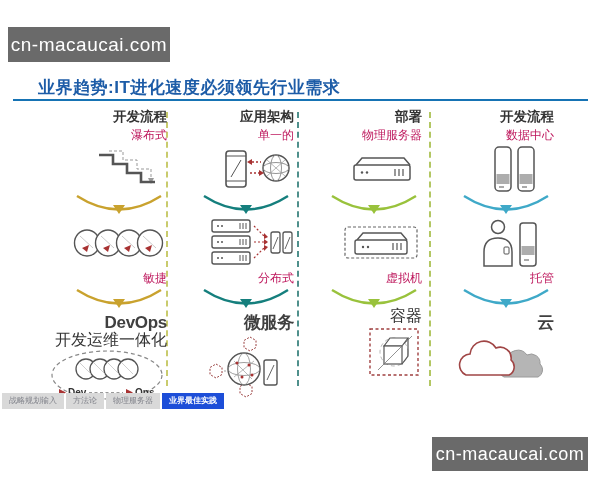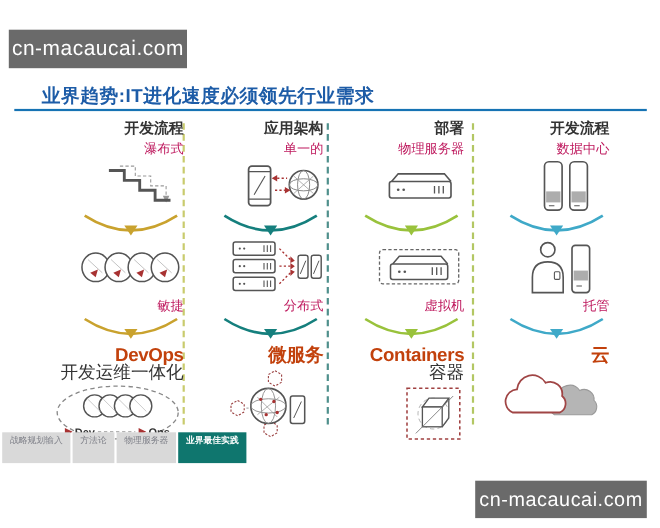--- a/index.html
+++ b/index.html
@@ -12,29 +12,29 @@
   .slide-title{position:absolute;left:14px;top:76px;font-size:17px;font-weight:700;
       color:#1d5ca7;letter-spacing:.5px;white-space:nowrap;margin-left:24px;}
   .title-rule{position:absolute;left:13px;top:99px;width:575px;height:2px;background:#1673b4;}
   .col{position:absolute;top:108px;width:124px;display:flex;flex-direction:column;align-items:flex-end;}
   .col-1{left:43px;} .col-2{left:170px;} .col-3{left:298px;} .col-4{left:430px;}
   .col-header{font-size:13.5px;font-weight:700;color:#333;height:18px;line-height:18px;}
   .stage-label{font-size:12px;color:#be185d;height:15px;line-height:15px;margin-top:2px;}
   .slot{display:flex;align-items:center;justify-content:center;margin-top:3px;}
   .slot-1{height:46px;} .slot-2{height:52px;}
   .arrow-slot{height:21px;margin-top:1px;display:flex;align-items:center;justify-content:center;}
-  .stage-title{font-size:17px;font-weight:700;color:#c2410c;margin-top:5px;line-height:19px;letter-spacing:-.3px;}
+  .stage-title{font-size:17px;font-weight:700;color:#404040;margin-top:5px;line-height:19px;letter-spacing:-.3px;}
   .stage-sub{font-size:16px;color:#333;margin-top:1px;line-height:13px;}
   .slot-3{margin-top:3px;}
   .sep{position:absolute;top:112px;height:274px;width:0;border-left:2px dashed #ccc;}
   .sep-0{left:166px;} .sep-1{left:297px;} .sep-2{left:429px;}
   .tabs{position:absolute;left:2px;top:393px;display:flex;gap:2px;}
-  .tab{height:28px;line-height:16px;padding:0 7px;font-size:8px;background:#d9d9d9;
+  .tab{height:16px;line-height:16px;padding:0 7px;font-size:8px;background:#d9d9d9;
        color:#80828a;white-space:nowrap;cursor:pointer;}
-  .tab.active{background:#0f766e;color:#fff;font-weight:700;text-align:center;}
+  .tab.active{background:#1d4ed8;color:#fff;font-weight:700;text-align:center;}
   svg{display:block;}
   svg text{font-family:"Liberation Sans","DejaVu Sans",sans-serif;}
 </style>
 </head>
 <body>
 
 <div class="wm wm-tl">cn-macaucai.com</div>
 
 <div class="slide-title">业界趋势:IT进化速度必须领先行业需求</div>
 <div class="title-rule"></div>
@@ -213,21 +213,20 @@
       <path d="M53 19 V26 M57 19 V26 M61 19 V26" stroke="#555" stroke-width="1.2"></path>
     </svg>
   </div>
   <div class="stage-label">虚拟机</div>
   <div class="arrow-slot">
     <svg width="96" height="22" viewBox="0 0 96 22">
       <path d="M6 3 Q48 30 90 3" fill="none" stroke-width="2.4" stroke="#99c23c"></path>
       <polygon points="42,12 54,12 48,21" fill="#99c23c"></polygon>
     </svg>
   </div>
-  <div class="stage-title">Containers</div>
   <div class="stage-sub">容器</div>
   <div class="slot slot-3">
     <svg width="56" height="54" viewBox="0 0 56 54">
       <rect x="4" y="4" width="48" height="46" fill="#fff" stroke="#a04040" stroke-width="1.4" stroke-dasharray="3,2.5"></rect>
       <circle cx="28" cy="27" r="14" fill="none" stroke="#999" stroke-width=".7" stroke-dasharray="4,3"></circle>
       <polygon points="18,21 24,13 42,13 36,21" fill="#fff" stroke="#555" stroke-width="1.2"></polygon>
       <rect x="18" y="21" width="18" height="18" fill="#fff" stroke="#555" stroke-width="1.2"></rect>
       <path d="M36 39 L42 31 V13" fill="none" stroke="#555" stroke-width="1.2"></path>
       <line x1="12" y1="45" x2="46" y2="11" stroke="#777" stroke-width=".8"></line>
     </svg>

